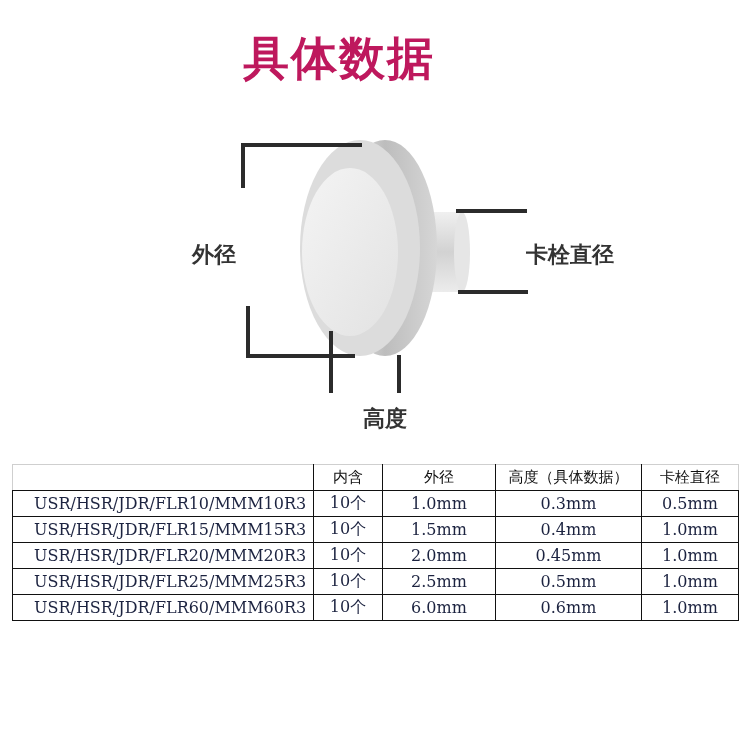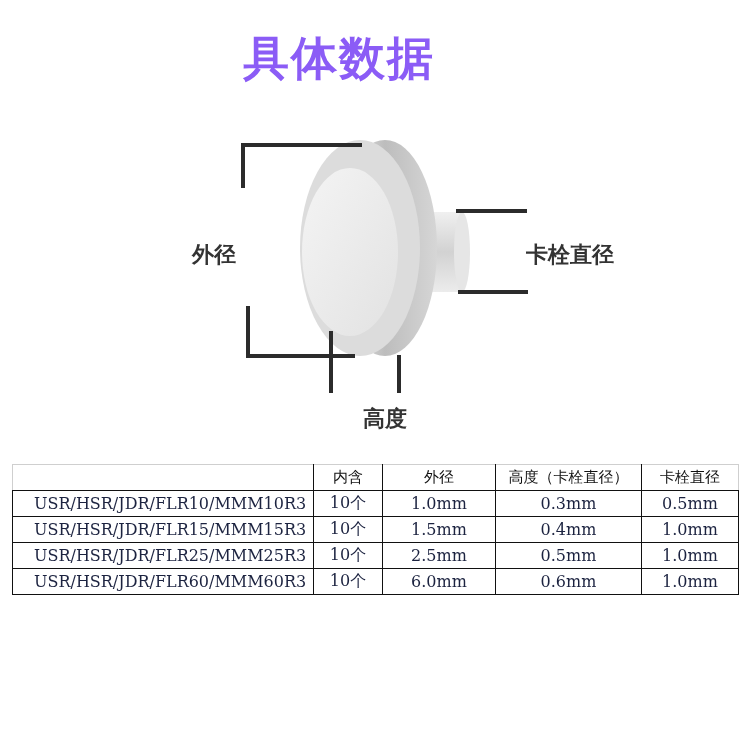--- a/index.html
+++ b/index.html
@@ -1,17 +1,17 @@
 <!DOCTYPE html>
 <html><head>
 <meta charset="utf-8">
 <style>
   html, body { margin:0; padding:0; background:#ffffff; }
   body { width:750px; height:750px; position:relative; overflow:hidden; font-family:"DejaVu Sans", sans-serif; }
-  .title { position:absolute; left:0; top:28px; width:678px; text-align:center; font-size:46px; font-weight:bold; color:#8b5cf6; letter-spacing:2px; }
+  .title { position:absolute; left:0; top:28px; width:678px; text-align:center; font-size:46px; font-weight:bold; color:#be185d; letter-spacing:2px; }
   .diagram { position:absolute; left:0; top:0; width:750px; height:460px; }
   .label { position:absolute; font-size:22px; font-weight:bold; color:#333333; }
   table.spec { position:absolute; left:12px; top:464px; border-collapse:collapse; font-family:"DejaVu Serif", serif; color:#1c2340; }
   table.spec td, table.spec th { border:1.5px solid #111111; height:25px; padding:0; font-size:16px; text-align:center; font-weight:normal; white-space:nowrap; }
   table.spec th { font-family:"DejaVu Sans", sans-serif; font-size:15px; color:#111111; }
   table.spec td.model { text-align:left; padding-left:21px; font-size:16px; }
   table.spec th.blank { border-top:1px solid #cfcfcf; border-left:1px solid #cfcfcf; }
   table.spec tr.hdr th { border-top:1px solid #cfcfcf; }
   table.spec tr.hdr th:last-child { border-right:1px solid #cfcfcf; }
 </style>
@@ -67,35 +67,42 @@
       <col style="width:69px">
       <col style="width:113px">
       <col style="width:146px">
       <col style="width:97px">
   </colgroup>
   <tbody>
       <tr class="hdr">
     <th class="blank"></th>
     <th>内含</th>
     <th>外径</th>
-    <th>高度（卡栓直径）</th>
+    <th>高度（具体数据）</th>
     <th>卡栓直径</th>
   </tr>
   <tr>
     <td class="model">USR/HSR/JDR/FLR10/MMM10R3</td>
     <td>10个</td>
     <td>1.0mm</td>
     <td>0.3mm</td>
     <td>0.5mm</td>
   </tr>
   <tr>
     <td class="model">USR/HSR/JDR/FLR15/MMM15R3</td>
     <td>10个</td>
     <td>1.5mm</td>
     <td>0.4mm</td>
+    <td>1.0mm</td>
+  </tr>
+  <tr>
+    <td class="model">USR/HSR/JDR/FLR20/MMM20R3</td>
+    <td>10个</td>
+    <td>2.0mm</td>
+    <td>0.45mm</td>
     <td>1.0mm</td>
   </tr>
   <tr>
     <td class="model">USR/HSR/JDR/FLR25/MMM25R3</td>
     <td>10个</td>
     <td>2.5mm</td>
     <td>0.5mm</td>
     <td>1.0mm</td>
   </tr>
   <tr>

